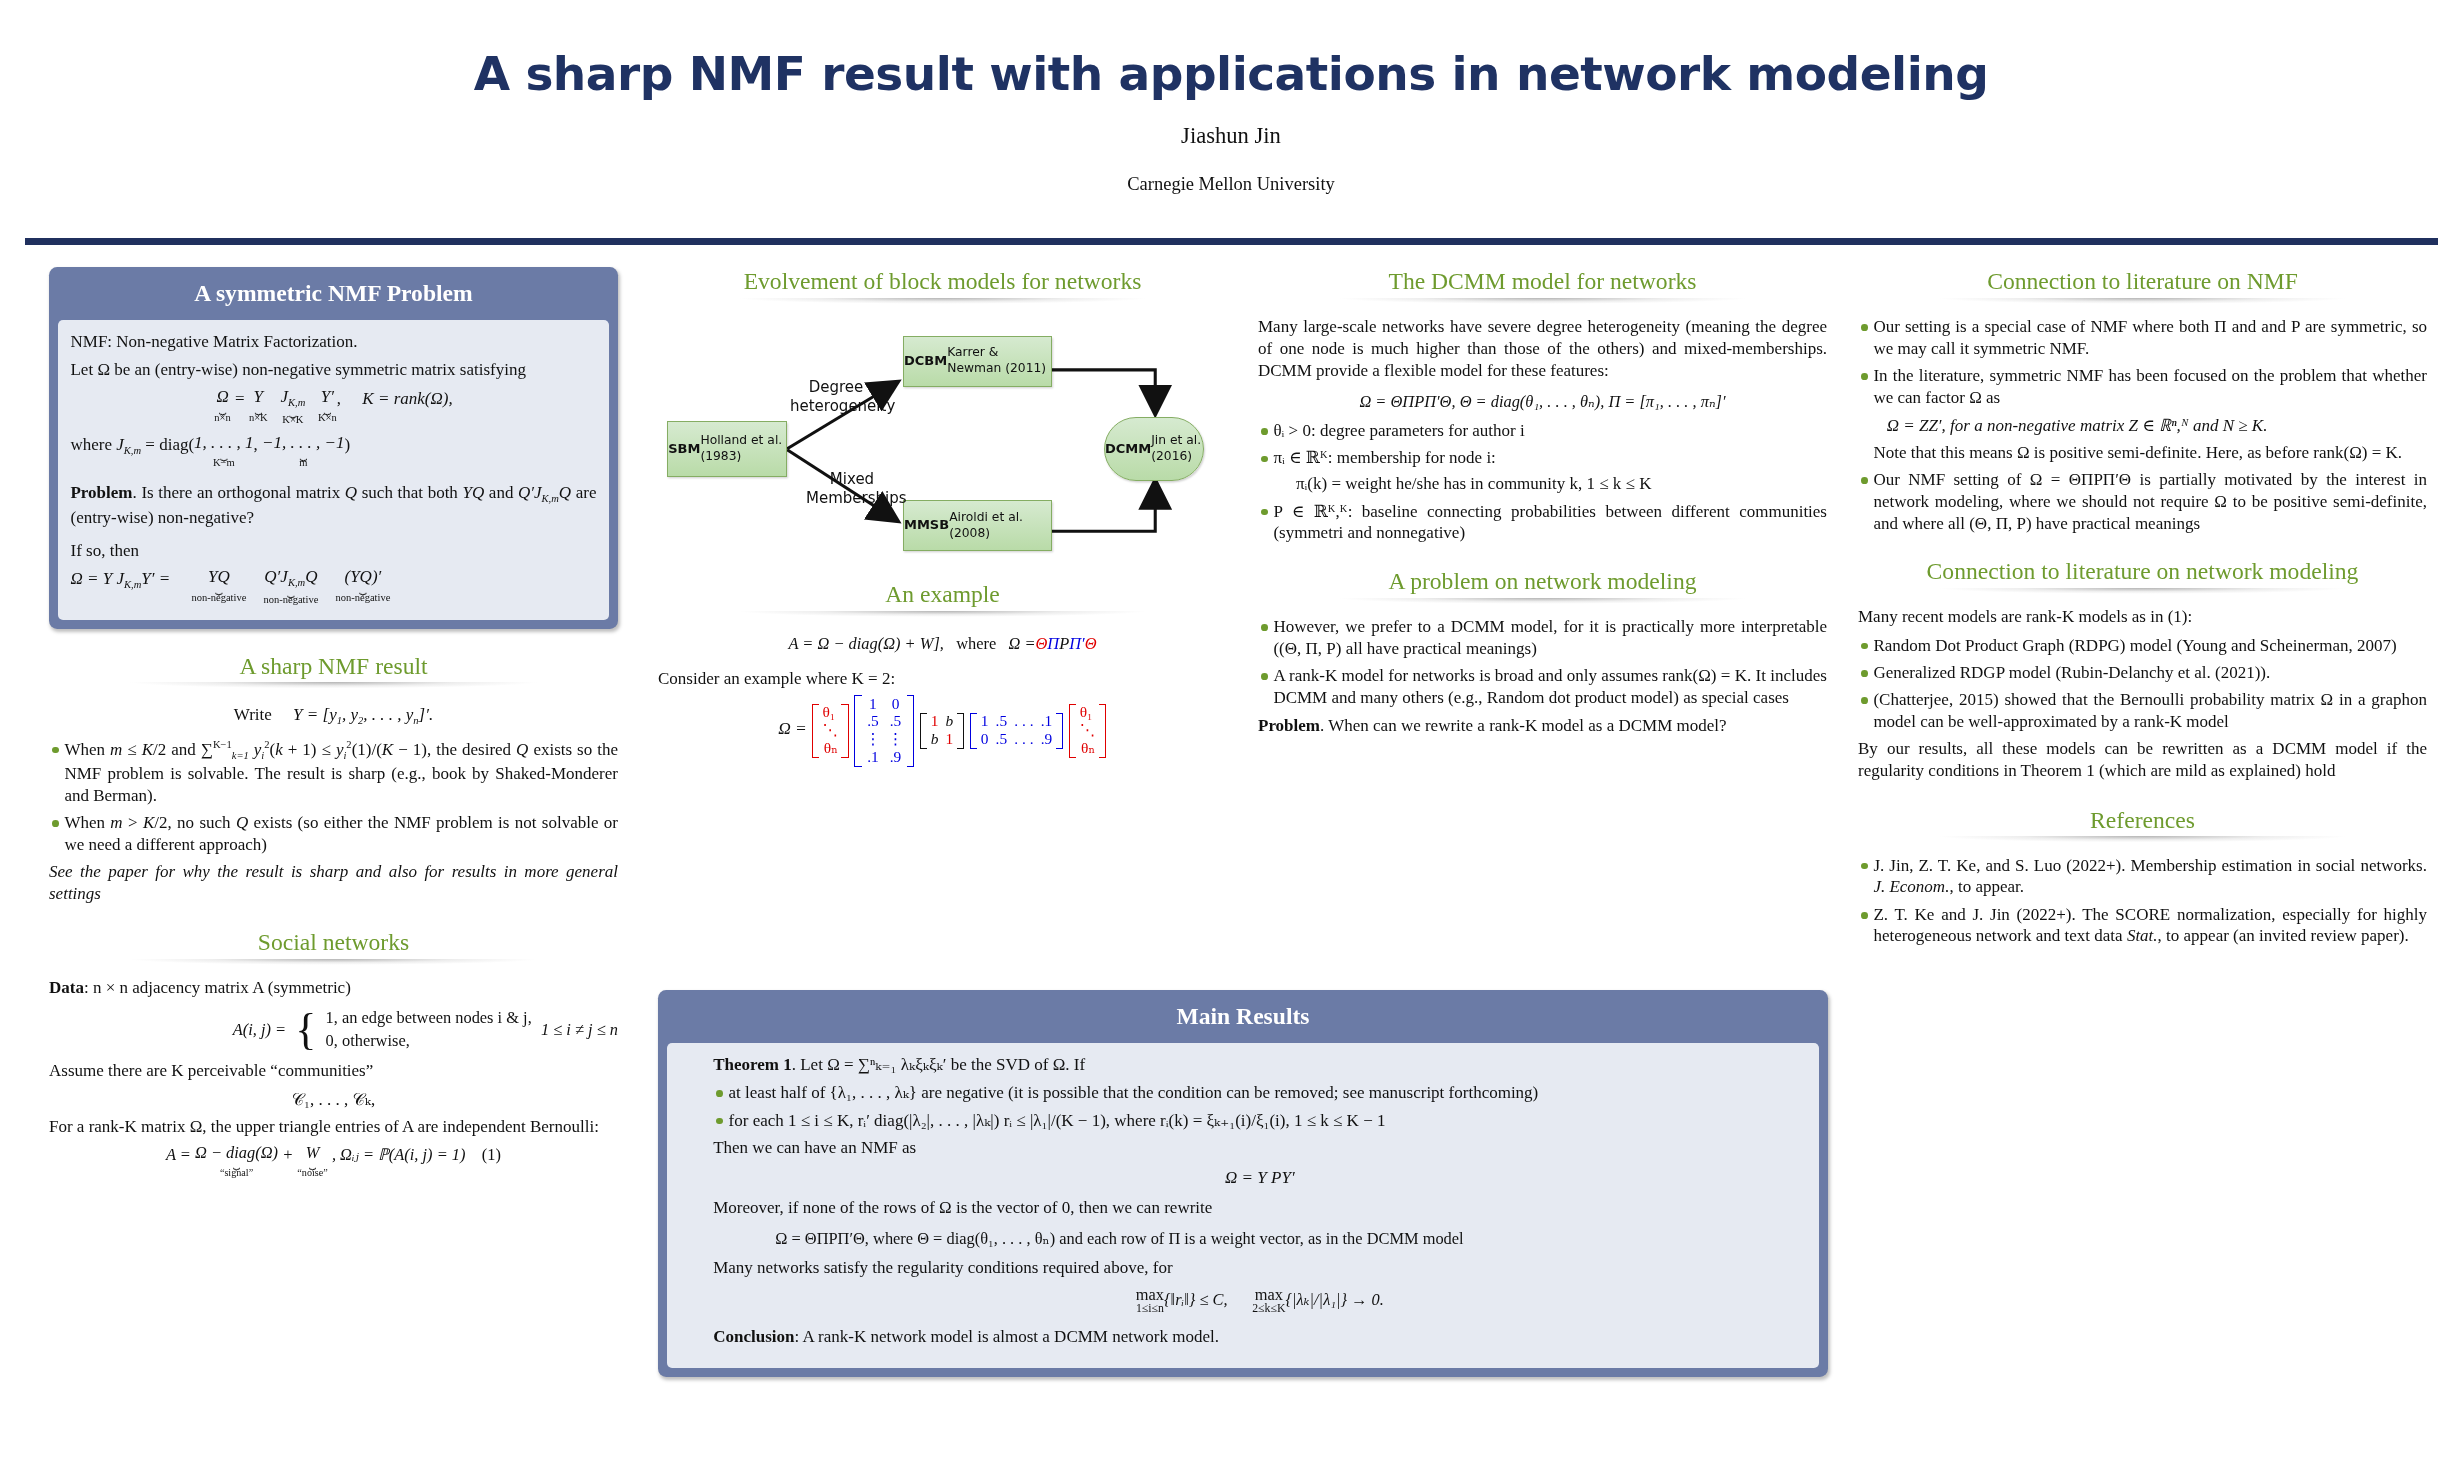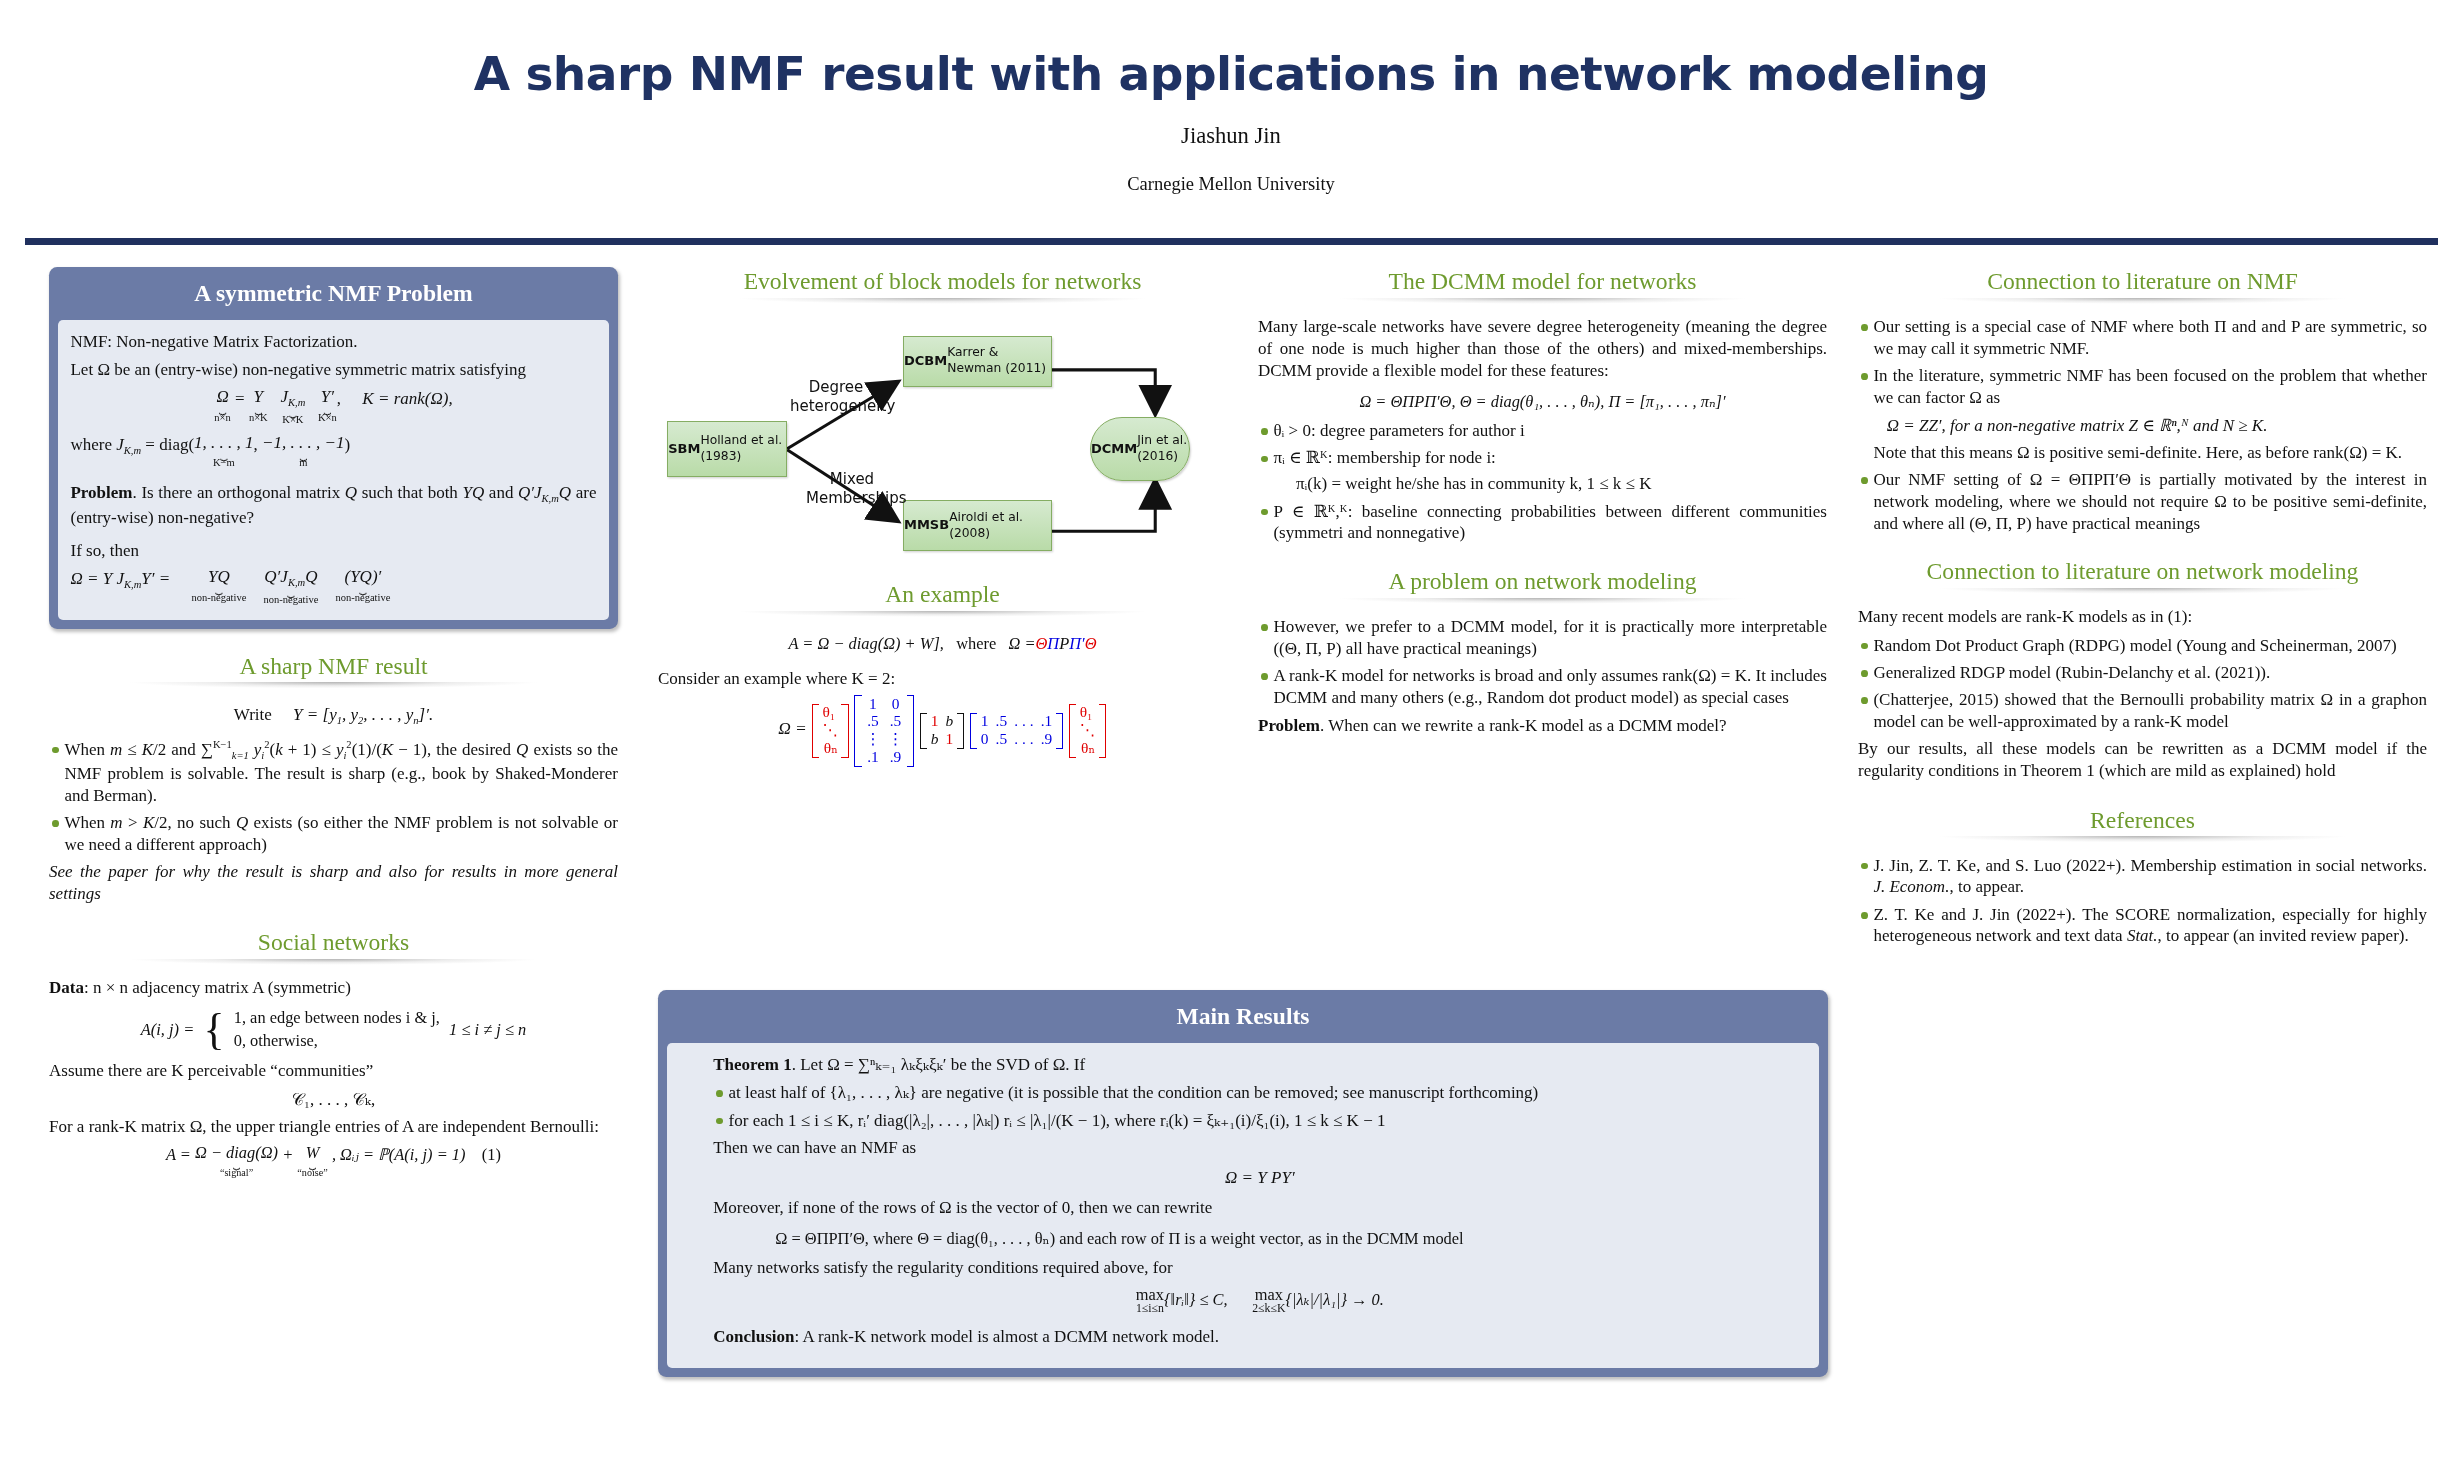--- a/index.html
+++ b/index.html
@@ -190,21 +190,21 @@
       <p class="it" style="margin-top:5.1px;">See the paper for why the result is sharp and also for results in more general settings</p>
     </div>
   </div>
 
   <div class="block">
     <div class="block-title">Social networks</div>
     <div class="block-rule"></div>
     <div class="body-text">
       <p><b>Data</b><span>: n × n adjacency matrix A (symmetric)</span></p>
 
-      <div style="display:flex;align-items:center;justify-content:center;gap:9.2px;margin:4.1px 0 7.2px 0;font-size:16.4px;">
+      <div style="display:flex;align-items:center;justify-content:flex-end;gap:9.2px;margin:4.1px 0 7.2px 0;font-size:16.4px;">
         <span class="math">A(i, j) =</span>
         <span style="font-size:44px;line-height:.8;">{</span>
         <span style="text-align:left;line-height:1.45;">
           <span style="display:block;">1, an edge between nodes i &amp; j,</span>
           <span style="display:block;">0, otherwise,</span>
         </span>
         <span class="math">1 ≤ i ≠ j ≤ n</span>
       </div>
 
       <p>Assume there are K perceivable “communities”</p>
@@ -251,21 +251,21 @@
         <div class="rf">Holland et al. (1983)</div>
       </div>
       <div class="node" style="left:245px;top:19.5px;width:149px;height:51px;">
         <div class="nm">DCBM</div>
         <div class="rf">Karrer &amp; Newman (2011)</div>
       </div>
       <div class="node" style="left:245px;top:184px;width:149px;height:51px;">
         <div class="nm">MMSB</div>
         <div class="rf">Airoldi et al. (2008)</div>
       </div>
-      <div class="node" style="left:432px;top:101px;width:100px;height:64px;border-radius:32px;">
+      <div class="node" style="left:446px;top:101px;width:100px;height:64px;border-radius:32px;">
         <div class="nm">DCMM</div>
         <div class="rf">Jin et al. (2016)</div>
       </div>
 
       <div class="edge-label" style="left:132px;top:62px;width:92px;">
         <span style="display:block;">Degree</span>
         <span style="display:block;">heterogeneity</span>
       </div>
       <div class="edge-label" style="left:148px;top:154px;width:92px;">
         <span style="display:block;">Mixed</span>

